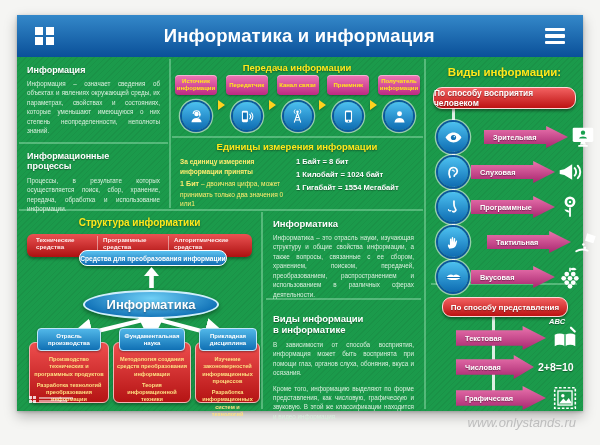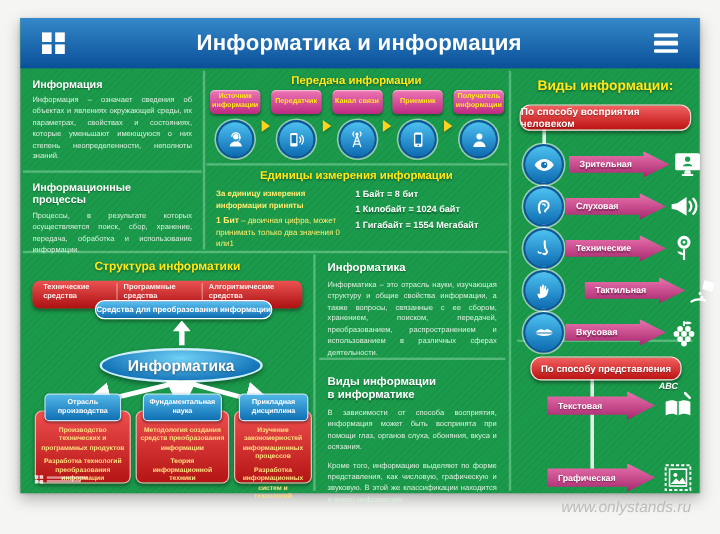--- a/index.html
+++ b/index.html
@@ -236,21 +236,21 @@
     <div class="red-banner" style="position:absolute;left:7px;top:30px;width:143px;height:22px;">По способу восприятия человеком</div>
 
     <div class="prow" style="left:12px;top:65px;">
       <div class="circle c30">
         <svg viewBox="0 0 24 24" width="19" height="19">
             <path fill="#fff" d="M12 5.8C7.2 5.8 3.5 9.2 2 12c1.5 2.8 5.2 6.2 10 6.2S20.5 14.8 22 12c-1.5-2.8-5.2-6.2-10-6.2z"></path>
             <circle cx="12" cy="12" r="3.3" fill="#1173b6"></circle>
             <circle cx="13" cy="10.9" r=".9" fill="#fff"></circle>
           </svg>
       </div>
-      <div class="pink-arrow" style="width:84px;margin-left:6px;">
+      <div class="pink-arrow" style="width:84px;margin-left:16px;">
           <span>Зрительная</span>
         </div>
       <div class="tgt" style="width:30px;">
         <svg viewBox="0 0 24 24" width="26" height="26">
             <rect x="2.5" y="3.5" width="19" height="13" rx="1.2" fill="#fff"></rect>
             <circle cx="12" cy="8" r="2" fill="#17a04e"></circle>
             <path d="M8.3 13.4c.4-2.6 7-2.6 7.4 0z" fill="#17a04e"></path>
             <path d="M10 16.5l-.7 2.6h5.4l-.7-2.6z" fill="#fff"></path>
             <rect x="7.5" y="19.3" width="9" height="1.7" rx=".8" fill="#fff"></rect>
           </svg>
@@ -277,21 +277,21 @@
     </div>
 
     <div class="prow" style="left:12px;top:135px;">
       <div class="circle c30">
         <svg viewBox="0 0 24 24" width="18" height="18">
             <path d="M13.3 4c0 5.3-.6 6.8 1.4 9.3 2.6 3.2-.4 6-3 4.6" stroke="#fff" stroke-width="2.3" fill="none" stroke-linecap="round"></path>
             <path d="M9.2 16.8c-1.6.8-3.1.1-3.1-1.2" stroke="#fff" stroke-width="1.7" fill="none" stroke-linecap="round"></path>
           </svg>
       </div>
       <div class="pink-arrow" style="width:84px;margin-left:3px;">
-          <span>Технические</span>
+          <span>Программные</span>
         </div>
       <div class="tgt" style="width:30px;">
         <svg viewBox="0 0 24 24" width="26" height="26">
             <circle cx="12" cy="7.3" r="5" fill="#fff"></circle>
             <circle cx="12" cy="7.3" r="2.6" fill="#17a04e"></circle>
             <circle cx="12" cy="7.3" r="1.1" fill="#fff"></circle>
             <path d="M12 12.5V21" stroke="#fff" stroke-width="1.7"></path>
             <path d="M12 17c-2.8.3-4.4-1-5.2-2.6 2.4-.4 4.4.6 5.2 2.6z" fill="#fff"></path>
           </svg>
       </div>
@@ -354,20 +354,26 @@
       <div class="tgt icstack" style="width:34px;margin-left:2px;">
         <span class="abc">АВС</span>
         <svg viewBox="0 0 24 24" width="26" height="26">
             <path fill="#fff" d="M2.5 9c3-1.6 6-1.6 9.5 0 3.5-1.6 6.5-1.6 9.5 0v10.5c-3-1.6-6-1.6-9.5 0-3.5-1.6-6.5-1.6-9.5 0z"></path>
             <path d="M12 9v10.5" stroke="#17a04e" stroke-width="1.2"></path>
             <path d="M17.5 2.5L21 6" stroke="#fff" stroke-width="2" stroke-linecap="round"></path>
           </svg>
       </div>
     </div>
 
+    <div class="prow" style="left:30px;top:298px;">
+      <div class="pink-arrow" style="width:78px;height:24px;">
+          <span>Числовая</span>
+        </div>
+      <div class="numex" style="margin-left:4px;">2+8=10</div>
+    </div>
 
     <div class="prow" style="left:30px;top:328px;">
       <div class="pink-arrow" style="width:90px;height:24px;">
           <span>Графическая</span>
         </div>
       <div class="tgt" style="width:34px;margin-left:2px;">
         <svg viewBox="0 0 24 24" width="26" height="26">
             <rect x="2.5" y="2.5" width="19" height="19" fill="none" stroke="#fff" stroke-width="1.5" stroke-dasharray="2.4 1.6"></rect>
             <rect x="5.5" y="5.5" width="13" height="13" fill="none" stroke="#fff" stroke-width="1.2"></rect>
             <circle cx="10" cy="10" r="1.6" fill="#fff"></circle>

